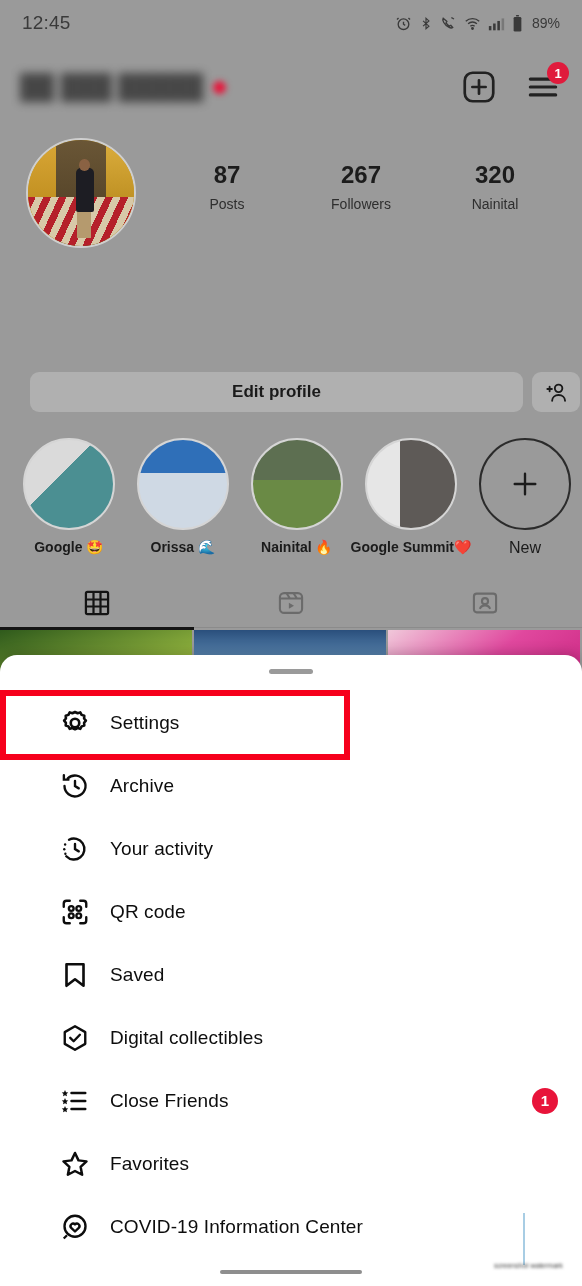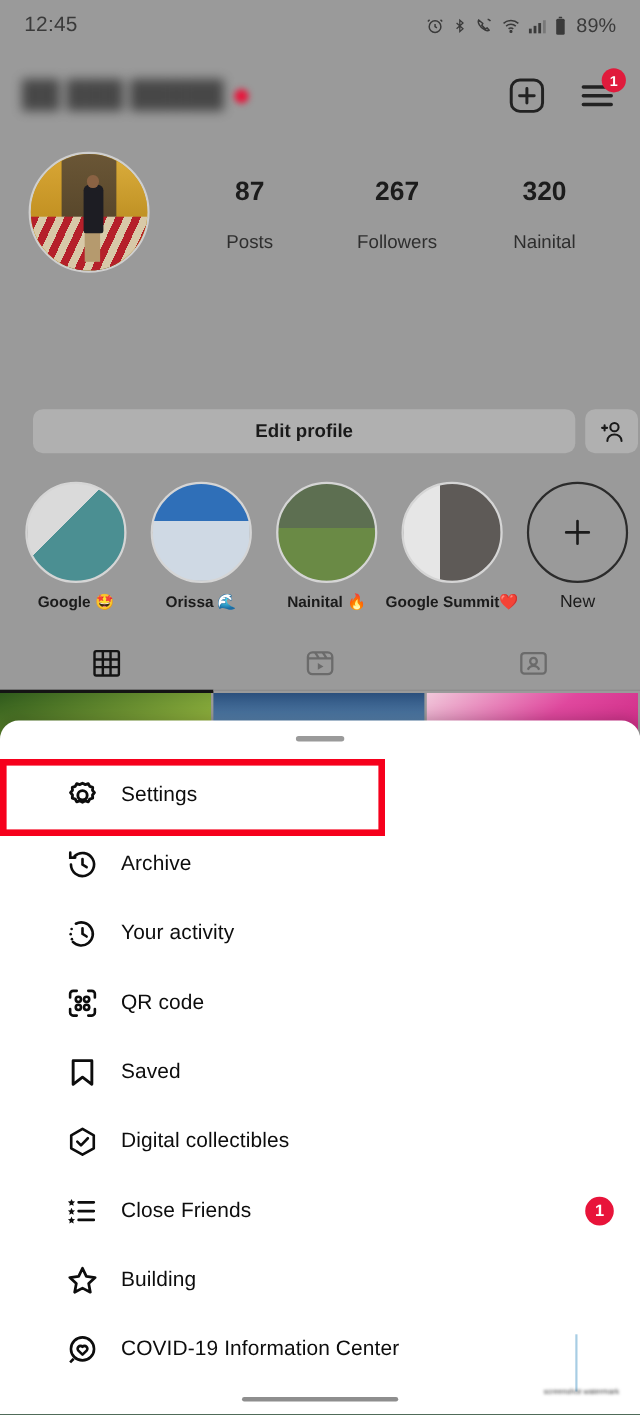--- a/index.html
+++ b/index.html
@@ -31,21 +31,21 @@
     display: flex; align-items: center;
     padding: 0 22px;
     color: #3a3a3a;
   }
   #status-time { font-size: 19px; font-weight: 400; letter-spacing: .2px; }
   #status-icons {
     margin-left: auto;
     display: flex; align-items: center; gap: 7px;
   }
   #status-icons svg { display: block; }
-  #battery-pct { font-size: 18px; margin-left: 2px; }
+  #battery-pct { font-size: 14px; margin-left: 2px; }
 
   
   #profile-header {
     position: absolute; left: 0; top: 58px;
     width: 582px; height: 58px;
     display: flex; align-items: center;
     padding: 0 20px;
   }
   #username-blurred {
     font-size: 24px; font-weight: 700; color: #2b2b2b;
@@ -86,21 +86,21 @@
   #avatar .a-head { position: absolute; left: 48.5%; top: 18%; width: 10%; height: 11%; background: #8a6243; border-radius: 50%; }
   #avatar .a-legs { position: absolute; left: 46.5%; top: 64%; width: 13%; height: 28%; background: #b59a6e; }
 
   #stats {
     position: absolute; left: 160px; top: 160px;
     width: 402px;
     display: flex;
   }
   .stat { flex: 1; text-align: center; }
   .stat-num { font-size: 24px; font-weight: 700; color: #1c1c1c; line-height: 1.25; }
-  .stat-lbl { font-size: 17px; color: #2e2e2e; margin-top: 20px; }
+  .stat-lbl { font-size: 14px; color: #2e2e2e; margin-top: 6px; }
 
   
   #bio { position: absolute; left: 24px; top: 250px; width: 400px; }
   #bio .bio-name { font-size: 17px; font-weight: 700; color: #1a1a1a; line-height: 1.45; }
   #bio .bio-line { font-size: 17px; color: #1a1a1a; line-height: 1.45; }
   #bio .bio-more { color: #5b5b5b; }
 
   
   #action-row {
     position: absolute; left: 30px; top: 372px;
@@ -475,21 +475,21 @@
         <span class="menu-label">Close Friends</span>
         <span class="menu-badge">1</span>
       </div>
 
       <div class="menu-item">
         <span class="menu-icon">
           <svg width="30" height="30" viewBox="0 0 24 24" fill="none" stroke="#0d0d0d" stroke-width="2" stroke-linejoin="round">
             <path d="M12 3.2l2.8 5.9 6.4.8-4.7 4.4 1.2 6.3L12 17.6l-5.7 3 1.2-6.3-4.7-4.4 6.4-.8z"></path>
           </svg>
         </span>
-        <span class="menu-label">Building</span>
+        <span class="menu-label">Favorites</span>
       </div>
 
       <div class="menu-item">
         <span class="menu-icon">
           <svg width="30" height="30" viewBox="0 0 24 24" fill="none" stroke="#0d0d0d" stroke-width="1.9" stroke-linejoin="round">
             <circle cx="12" cy="11.4" r="8.4"></circle>
             <path d="M12 15.6l-3-2.9a2.05 2.05 0 0 1 3-2.8 2.05 2.05 0 0 1 3 2.8z"></path>
             <path d="M5.6 18.6 3 21.2"></path>
           </svg>
         </span>

